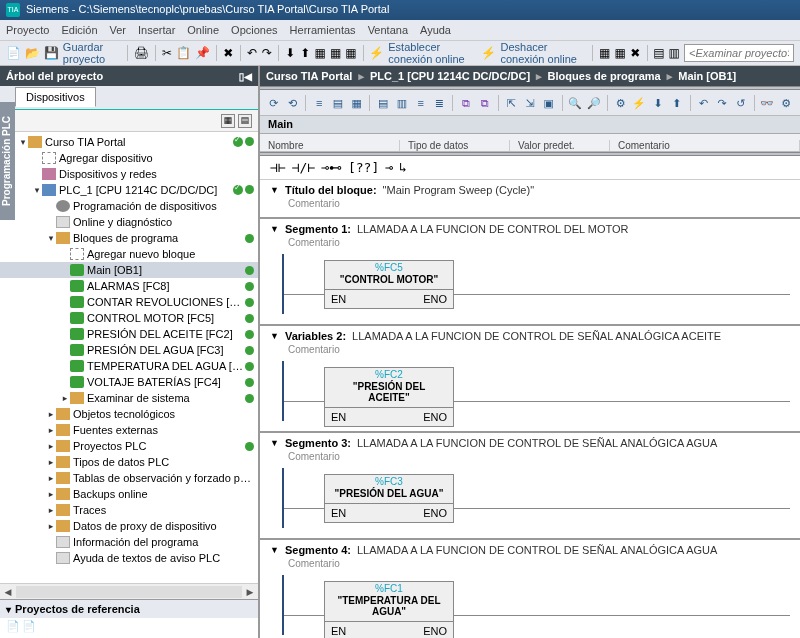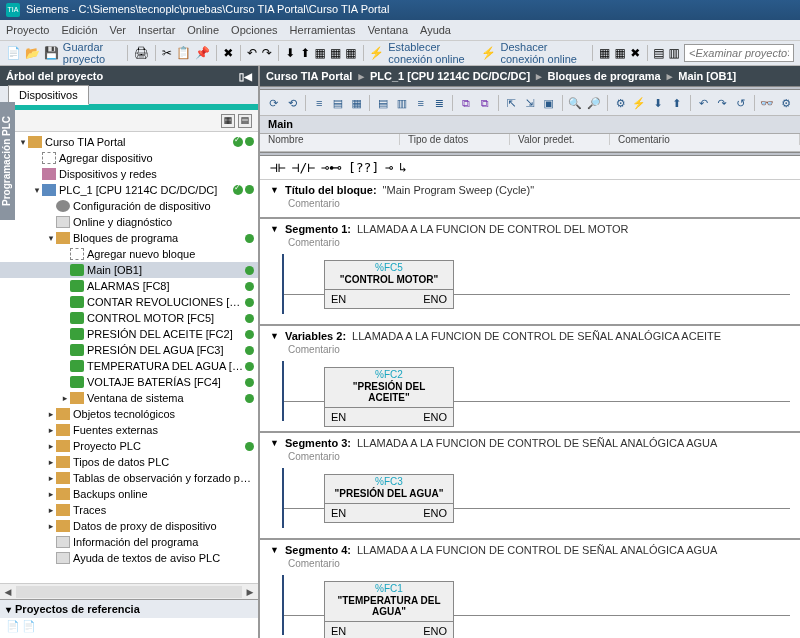--- a/index.html
+++ b/index.html
@@ -17,21 +17,21 @@
 .tb-sep { width: 1px; height: 16px; background: #bbb; margin: 0 2px; }
 .tb-text { color: #2a5a8a; }
 .tb-search { margin-left: auto; border: 1px solid #999; height: 18px; width: 110px; padding: 0 4px; font-style: italic; color: #888; background:#fff;}
 
 .main-area { flex: 1; display: flex; overflow: hidden; }
 
 
 .left-panel { width: 260px; display: flex; flex-direction: column; background: #f4f4f4; border-right: 2px solid #999; }
 .left-header { background: #3d4850; color: #fff; padding: 3px 6px; font-weight: bold; height: 20px; display: flex; align-items: center; justify-content: space-between;}
 .left-header .chev { font-size: 10px; }
-.tab-row { background: #e6eaf0; height: 24px; display: flex; align-items: flex-end; border-bottom: 6px solid #14b8a6; padding-left: 8px; }
+.tab-row { background: #e6eaf0; height: 24px; display: flex; align-items: flex-start; border-bottom: 1px solid #14b8a6; padding-left: 15px; }
 .tab-active { background: #fff; border: 1px solid #999; border-bottom: 1px solid #fff; padding: 3px 10px; font-size: 11px; position: relative; top: 1px;}
 .mini-toolbar { height: 22px; background: #f4f4f4; border-bottom: 1px solid #ccc; display: flex; justify-content: flex-end; align-items: center; padding: 0 6px; gap: 3px;}
 .mini-toolbar .sq { width:14px; height:14px; border:1px solid #888; background:#eee; font-size:9px; text-align:center;}
 
 .tree { flex: 1; overflow-y: auto; overflow-x: hidden; background: #fff; padding: 2px 0; }
 .tree-row { display: flex; align-items: center; height: 16px; padding: 0 4px; white-space: nowrap; position: relative;}
 .tree-row.selected { background: #cfd6e0; }
 .indent { display: inline-block; }
 .exp { width: 10px; display: inline-block; text-align: center; font-size: 9px; color: #333; }
 .node-icon { width: 14px; height: 12px; display: inline-block; margin-right: 3px; flex-shrink: 0; }
@@ -57,21 +57,21 @@
 .scrollbar-h .arrow { width:16px; text-align:center; color:#555; font-size:9px;}
 .scrollbar-h .track { flex:1; background:#ddd; height:12px;}
 
 
 .right-panel { flex: 1; display: flex; flex-direction: column; background: #e6eaf0; overflow: hidden; }
 .breadcrumb { background: #3d4850; color: #fff; height: 20px; display: flex; align-items: center; padding: 0 6px; font-weight: bold;}
 .breadcrumb .sep { margin: 0 6px; color: #aaa; }
 .editor-toolbar { background: #e6eaf0; border-bottom: 1px solid #bbb; height: 26px; display: flex; align-items: center; gap: 3px; padding: 0 6px; }
 .editor-toolbar .eicon { width: 16px; height: 16px; display:inline-block; font-size:11px; text-align:center; line-height:16px; color:#2a5a8a;}
 .block-title-bar { background: #d9dde4; height: 18px; padding: 2px 8px; font-weight: bold; border-bottom: 1px solid #aaa;}
-.table-header { display: flex; background: #eef0f4; border-bottom: 1px solid #bbb; height: 18px; align-items: flex-start;}
+.table-header { display: flex; background: #eef0f4; border-bottom: 1px solid #bbb; height: 18px; align-items: flex-end;}
 .table-header > div { padding: 0 8px; border-right: 1px solid #ccc; font-size: 10px; color:#444;}
 .th-name { width: 140px;} .th-type { width: 110px;} .th-default{width:100px;} .th-comment{flex:1;}
 
 .lad-toolbar { background: #fff; border-bottom: 1px solid #ccc; height: 24px; display: flex; align-items: center; gap: 6px; padding: 0 10px;}
 .lad-toolbar .lad { font-size: 13px; font-family: monospace; }
 
 .segments { flex: 1; overflow-y: auto; background: #fff; }
 .block-header { padding: 4px 10px; }
 .block-header .row1 { display: flex; align-items: center; gap: 6px; }
 .block-header .tri { font-size: 9px; }
@@ -199,21 +199,21 @@
           <span class="node-label">PLC_1 [CPU 1214C DC/DC/DC]</span>
           <span class="status-dots">
             <span class="dot check"></span>
             <span class="dot green"></span>
           </span>
         </div>
         <div class="tree-row">
           <span class="indent" style="width:42px"></span>
           <span class="exp"></span>
           <span class="node-icon ic-gear"></span>
-          <span class="node-label">Configuración de dispositivo</span>
+          <span class="node-label">Programación de dispositivos</span>
           <span class="status-dots"></span>
         </div>
         <div class="tree-row">
           <span class="indent" style="width:42px"></span>
           <span class="exp"></span>
           <span class="node-icon ic-doc"></span>
           <span class="node-label">Online y diagnóstico</span>
           <span class="status-dots"></span>
         </div>
         <div class="tree-row">
@@ -301,21 +301,21 @@
           <span class="node-icon ic-block"></span>
           <span class="node-label">VOLTAJE BATERÍAS [FC4]</span>
           <span class="status-dots">
             <span class="dot green"></span>
           </span>
         </div>
         <div class="tree-row">
           <span class="indent" style="width:56px"></span>
           <span class="exp">▸</span>
           <span class="node-icon ic-folder"></span>
-          <span class="node-label">Ventana de sistema</span>
+          <span class="node-label">Examinar de sistema</span>
           <span class="status-dots">
             <span class="dot green"></span>
           </span>
         </div>
         <div class="tree-row">
           <span class="indent" style="width:42px"></span>
           <span class="exp">▸</span>
           <span class="node-icon ic-folder"></span>
           <span class="node-label">Objetos tecnológicos</span>
           <span class="status-dots"></span>
@@ -324,21 +324,21 @@
           <span class="indent" style="width:42px"></span>
           <span class="exp">▸</span>
           <span class="node-icon ic-folder"></span>
           <span class="node-label">Fuentes externas</span>
           <span class="status-dots"></span>
         </div>
         <div class="tree-row">
           <span class="indent" style="width:42px"></span>
           <span class="exp">▸</span>
           <span class="node-icon ic-folder"></span>
-          <span class="node-label">Proyecto PLC</span>
+          <span class="node-label">Proyectos PLC</span>
           <span class="status-dots">
             <span class="dot green"></span>
           </span>
         </div>
         <div class="tree-row">
           <span class="indent" style="width:42px"></span>
           <span class="exp">▸</span>
           <span class="node-icon ic-folder"></span>
           <span class="node-label">Tipos de datos PLC</span>
           <span class="status-dots"></span>

